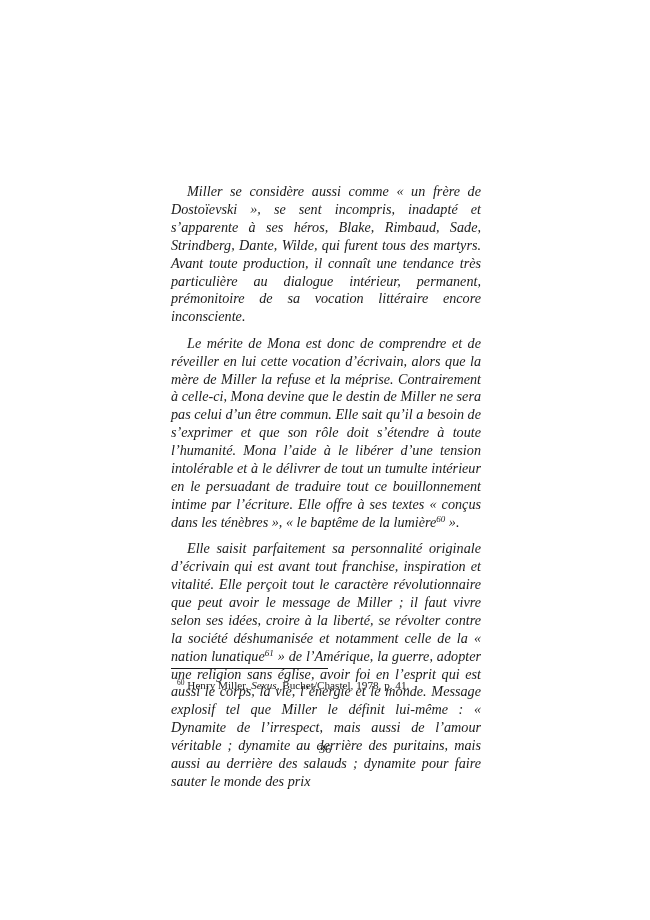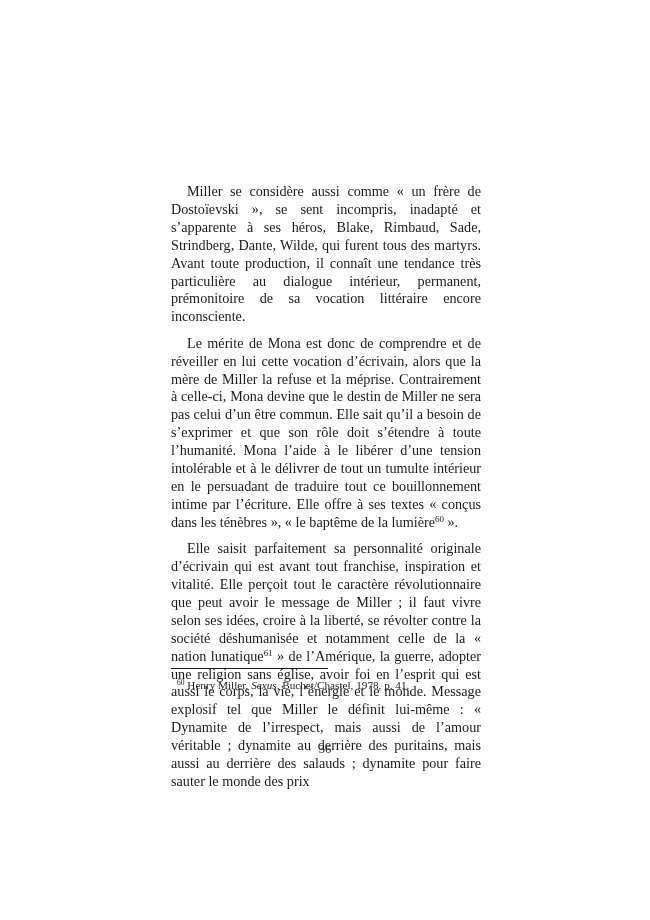--- a/index.html
+++ b/index.html
@@ -11,20 +11,21 @@
     font-family: "Liberation Serif", "DejaVu Serif", serif;
     color: #1a1a1a;
   }
   .page-body {
     position: absolute;
     left: 171px;
     top: 183px;
     width: 310px;
     font-size: 14.2px;
     line-height: 17.9px;
+    font-style: italic;
   }
   .para {
     margin: 0 0 8.5px 0;
     text-align: justify;
     text-indent: 16px;
     hyphens: none;
   }
   sup { font-size: 9px; line-height: 0; vertical-align: 5px; }
   .footnote-rule {
     position: absolute;

